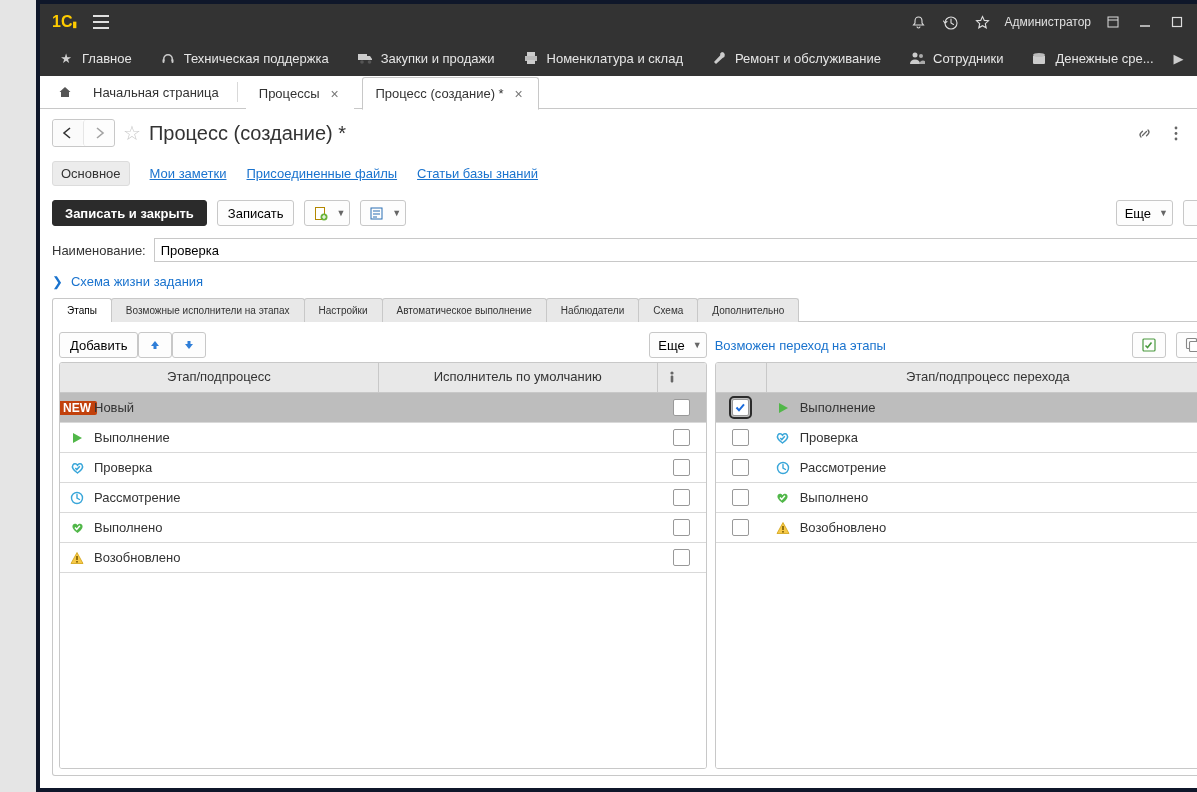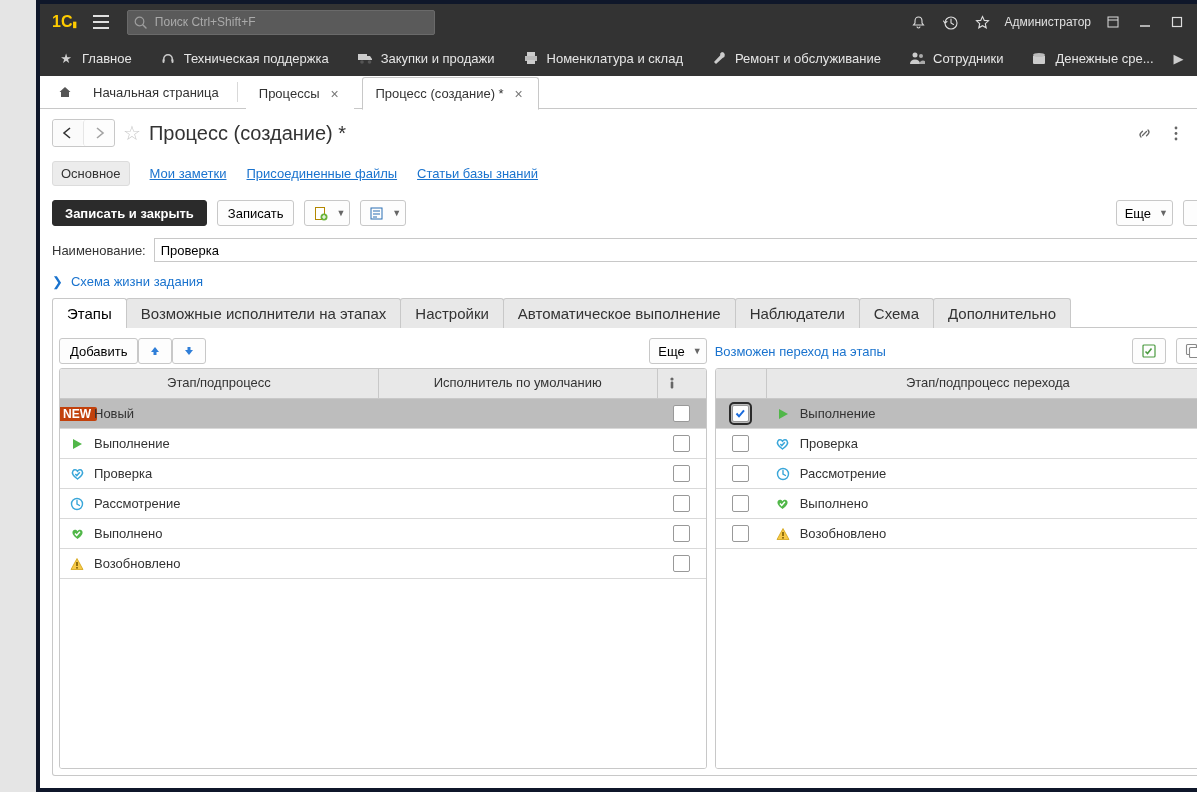--- a/index.html
+++ b/index.html
@@ -78,21 +78,21 @@
   .formrow{display:flex;align-items:center;gap:8px;padding:4px 0;}
   .formrow label{font-size:13px;color:var(--text);}
   .formrow input.text{flex:1;height:22px;border:1px solid var(--border);padding:0 6px;font-size:13px;outline:none;}
 
   .collapser{display:flex;align-items:center;gap:8px;padding:8px 0 8px;}
   .collapser .arrow{color:var(--blue-link);font-size:13px}
   .collapser a{color:var(--blue-link);font-size:13px;text-decoration:none;}
 
   
   .tabs{display:flex;border-bottom:1px solid var(--border);}
-  .tabs .tab{padding:6px 14px;font-size:15px;border:1px solid var(--border);border-bottom:0;background:var(--tab-inactive);margin-right:-1px;position:relative;top:1px;border-radius:3px 3px 0 0;color:#333;}
+  .tabs .tab{padding:6px 14px;font-size:10px;border:1px solid var(--border);border-bottom:0;background:var(--tab-inactive);margin-right:-1px;position:relative;top:1px;border-radius:3px 3px 0 0;color:#333;}
   .tabs .tab.active{background:var(--tab-active);color:#000;}
 
   
   .gridwrap{flex:1;display:flex;gap:8px;min-height:0;border:1px solid var(--border);border-top:0;padding:6px;border-radius:0 0 3px 3px;}
   .panel{display:flex;flex-direction:column;min-height:0;}
   .panel.left{flex:1.02;}
   .panel.right{flex:0.78;}
   .panel-toolbar{display:flex;align-items:center;height:34px;}
   .panel-toolbar .rightside{margin-left:auto;display:flex;gap:10px;align-items:center;}
   .linktext{color:var(--blue-link);font-size:13px;text-decoration:none;}
@@ -126,27 +126,20 @@
 
 <div class="app">
 
   <div class="titlebar">
     <span class="logo"><span>1C</span><sub>▮</sub></span>
     <span class="tb-btn">
         <svg width="16" height="14">
           <path d="M0 1h16M0 7h16M0 13h16" stroke="#e0e0e0" stroke-width="2"></path>
         </svg>
       </span>
-    <div class="search-box">
-      <svg width="13" height="13">
-          <circle cx="5.5" cy="5.5" r="4.3" stroke="#bbb" fill="none" stroke-width="1.2"></circle>
-          <path d="M9 9l3 3" stroke="#bbb" stroke-width="1.4" stroke-linecap="round"></path>
-        </svg>
-      <input placeholder="Поиск Ctrl+Shift+F" style="">
-    </div>
     <span class="spacer"></span>
     <span class="tb-btn">
         <svg width="15" height="15">
           <path d="M7.5 2c2 0 3.5 1.6 3.5 4v2l1.5 2h-10l1.5-2V6c0-2.4 1.5-4 3.5-4z M6 11.5a1.5 1.5 0 003 0" stroke="#ddd" fill="none" stroke-width="1.1"></path>
         </svg>
       </span>
     <span class="tb-btn">
         <svg width="15" height="15">
           <circle cx="8" cy="8" r="6" stroke="#ddd" fill="none" stroke-width="1.1"></circle>
           <path d="M8 4v4l2.5 1.5" stroke="#ddd" fill="none" stroke-width="1.1" stroke-linecap="round"></path>

